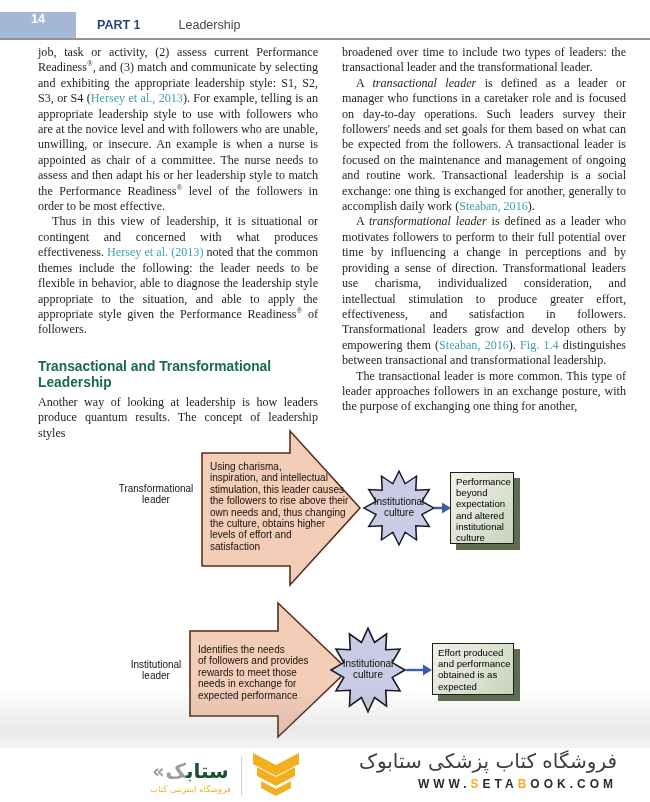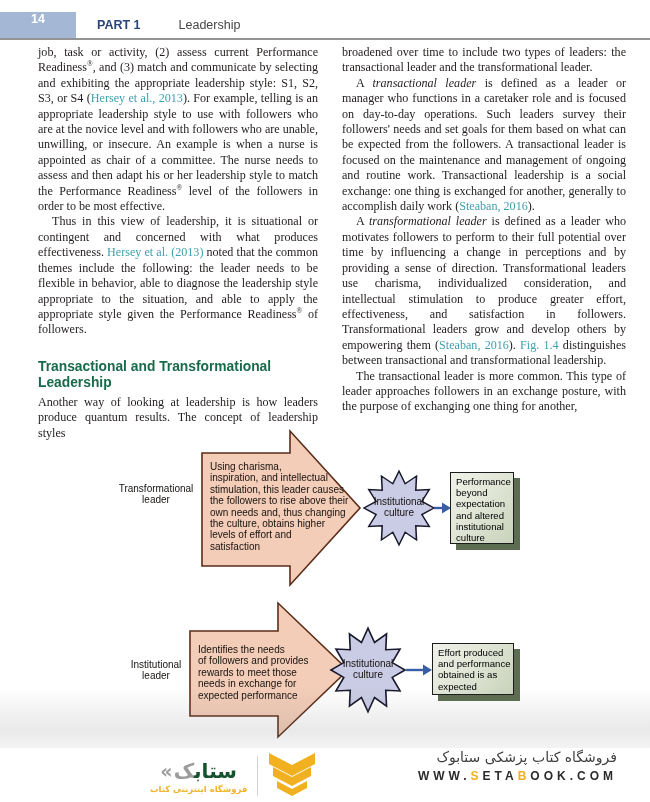--- a/index.html
+++ b/index.html
@@ -35,32 +35,32 @@
   .fig-label{text-align:center;}
   .star-text{text-align:center;}
   .result-box{position:absolute;background:linear-gradient(130deg,#f0f2e9 0%,#dde3d2 55%,#c8d2ba 100%);
        border:1.5px solid #1c1c1c;box-shadow:6px 6px 0 0 #5d6d51;
        font-size:9.6px;line-height:11.2px;white-space:pre-line;padding:3px 2px 16px 5px;box-sizing:border-box;}
   .scan-shade{position:absolute;left:0;top:262px;width:650px;height:78px;pointer-events:none;
        background:linear-gradient(180deg,rgba(120,120,120,0) 0%,rgba(120,120,120,0.16) 55%,rgba(120,120,120,0.02) 100%);}
   
   .footer{position:absolute;left:0;top:748px;width:650px;height:54px;background:#fff;}
   .brand-right{position:absolute;right:33px;top:1px;text-align:right;}
-  .store-name{font-family:"DejaVu Sans",sans-serif;font-size:14px;color:#3f3f3f;direction:rtl;}
+  .store-name{font-family:"DejaVu Sans",sans-serif;font-size:20px;color:#3f3f3f;direction:rtl;}
   .site-url{font-family:"Liberation Sans",sans-serif;font-size:12px;font-weight:bold;letter-spacing:4px;margin-top:4px;}
   .u-dark{color:#2b2b2b;}
   .u-gold{color:#efaf20;}
   .brand-left{position:absolute;left:150px;top:5px;display:flex;align-items:center;gap:10px;}
   .logo-text-block{display:flex;flex-direction:column;align-items:center;}
   .logo-wordmark{display:flex;align-items:flex-start;font-family:"DejaVu Sans",sans-serif;font-weight:bold;}
   .wm-guillemet{font-size:19px;color:#9c9c9c;margin-right:1px;line-height:24px;}
   .wm-text{font-size:20px;line-height:24px;direction:rtl;}
   .wm-gold{color:#14532d;}
   .wm-gray{color:#9c9c9c;}
-  .logo-tagline{font-family:"DejaVu Sans",sans-serif;font-size:8.5px;color:#f0b32a;margin-top:1px;direction:rtl;font-weight:bold;}
+  .logo-tagline{font-family:"DejaVu Sans",sans-serif;font-size:8.5px;color:#f0b32a;margin-top:1px;direction:rtl;}
   .logo-divider{width:1px;height:40px;background:#d2d2d2;}
 </style>
 </head>
 <body>
 
 <div class="pagenum-box">
   <span>14</span>
 </div>
 <div class="part-line">
   <span class="part-label">PART 1</span>

